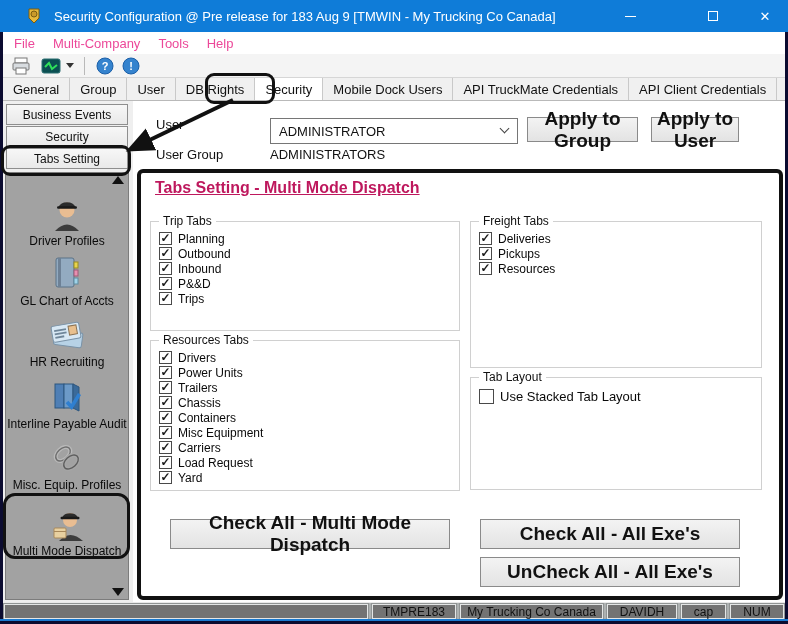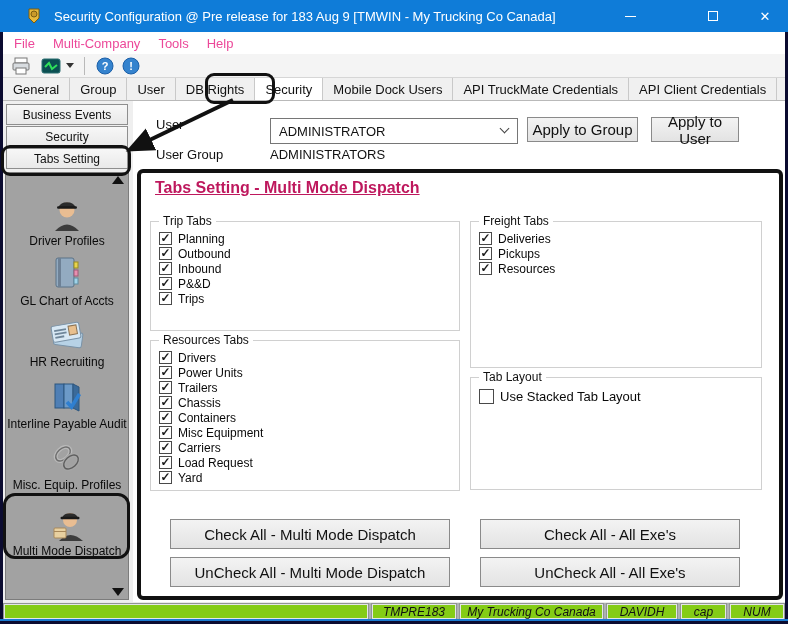--- a/index.html
+++ b/index.html
@@ -40,33 +40,33 @@
   .sb-scroll.up { top:3px; border-bottom:8px solid #111; }
   .sb-scroll.down { bottom:3px; border-top:8px solid #111; }
   .sb-item { position:absolute; left:0; width:100%; display:flex; flex-direction:column; align-items:center; gap:3px; }
   .sb-item .lbl { font-size:12px; color:#0a0a0a; white-space:nowrap; }
 
   
   .main { position:absolute; left:133px; top:101px; width:652px; height:501px; background:#fff; }
   .flabel { position:absolute; font-size:13px; color:#111; }
   .combo { position:absolute; left:137px; top:17px; width:248px; height:22px; background:#fff; border:1px solid #767676; display:flex; align-items:center; padding:12px 8px; font-size:13px; color:#111; }
   .combo .chev { position:absolute; right:9px; top:6px; width:7px; height:7px; border-left:1.5px solid #444; border-bottom:1.5px solid #444; transform:rotate(-45deg); }
-  .pbtn { position:absolute; background:linear-gradient(#f3f3f3,#e3e3e3); border:1px solid #8a8a8a; font-size:15px; color:#111; display:flex; align-items:center; justify-content:center; }
+  .pbtn { position:absolute; background:linear-gradient(#f3f3f3,#e3e3e3); border:1px solid #8a8a8a; font-size:19px; color:#111; display:flex; align-items:center; justify-content:center;font-weight:bold; }
   .heading { position:absolute; left:22px; top:78px; font-size:16px; font-weight:bold; color:#be185d; text-decoration:underline; }
 
   .groupbox { position:absolute; border:1px solid #d0d0d0; background:#fff; padding:9px 0 0 8px; }
   .gb-title { position:absolute; top:-8px; left:8px; background:#fff; padding:0 4px; font-size:12px; color:#111; white-space:nowrap; }
   .cb-row { display:flex; align-items:center; height:15px; cursor:default; }
   .cb { width:13px; height:13px; border:1px solid #494949; background:#fff; position:relative; flex:none; }
   .cb.checked::after { content:"✓"; position:absolute; left:0.5px; top:-2.5px; font-size:12px; font-weight:bold; color:#1a1a1a; }
   .cb-lbl { font-size:12px; color:#0a0a0a; margin-left:6px; white-space:nowrap; }
 
   
   .statusbar { position:absolute; left:3px; top:602px; width:782px; height:17px; background:#aeb2b2; border-top:1px solid #e9e9e9; }
-  .seg { position:absolute; top:1px; height:15px; background:#84cc16; border:1px solid #e4e6e6; box-shadow:0 0 0 1px #919595; font-size:12px; color:#111; display:flex; align-items:center; justify-content:center;font-style:italic; }
+  .seg { position:absolute; top:1px; height:15px; background:#737373; border:1px solid #e4e6e6; box-shadow:0 0 0 1px #919595; font-size:12px; color:#111; display:flex; align-items:center; justify-content:center; }
   .edge-blue { position:absolute; left:0; top:619px; width:788px; height:2px; background:#1a7ad0; }
   .edge-dark { position:absolute; left:0; top:621px; width:788px; height:3px; background:#0b0b30; }
 
   
   .ann { position:absolute; border:3px solid #111; border-radius:9px; z-index:50; pointer-events:none; }
   .ann-main { border-width:4px; border-radius:6px; }
   .arrow-overlay { position:absolute; inset:0; z-index:51; pointer-events:none; }
 </style>
 </head>
 <body>
@@ -313,21 +313,20 @@
 
     <div class="groupbox" style="left:337px; top:276px; width:292px; height:113px">
       <span class="gb-title">Tab Layout</span>
       <label class="cb-row" style="height:18px">
         <span class="cb" style="width:15px;height:15px"></span>
         <span class="cb-lbl" style="font-size:13px">Use Stacked Tab Layout</span>
         </label>
     </div>
 
     <button class="pbtn" style="left:37px; top:418px; width:280px; height:30px">Check All - Multi Mode Dispatch</button>
-    <button class="pbtn" style="left:37px; top:456px; width:280px; height:30px">UnCheck All - Multi Mode Dispatch</button>
     <button class="pbtn" style="left:347px; top:418px; width:260px; height:30px">Check All - All Exe's</button>
     <button class="pbtn" style="left:347px; top:456px; width:260px; height:30px">UnCheck All - All Exe's</button>
   </div>
 
   <div class="statusbar">
     <span class="seg" style="left:1px; width:364px"></span>
     <span class="seg" style="left:369px; width:84px">TMPRE183</span>
     <span class="seg" style="left:457px; width:143px">My Trucking Co Canada</span>
     <span class="seg" style="left:604px; width:70px">DAVIDH</span>
     <span class="seg" style="left:678px; width:45px">cap</span>

